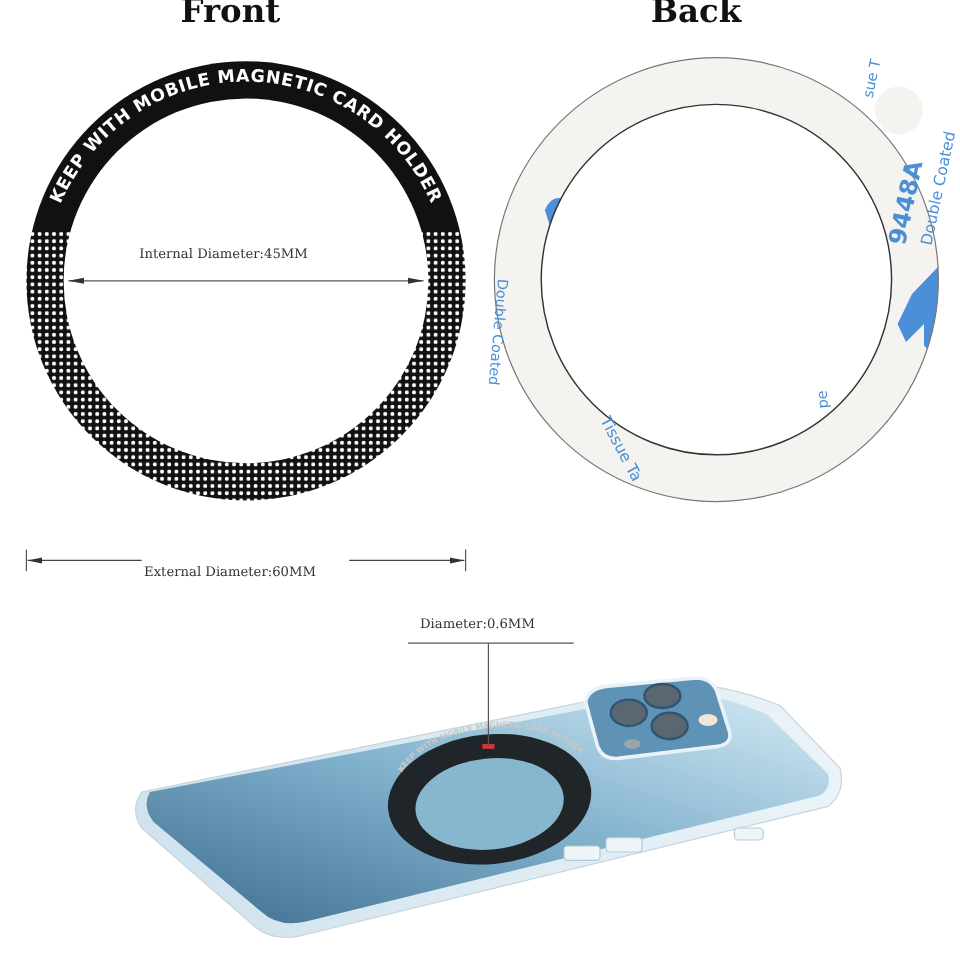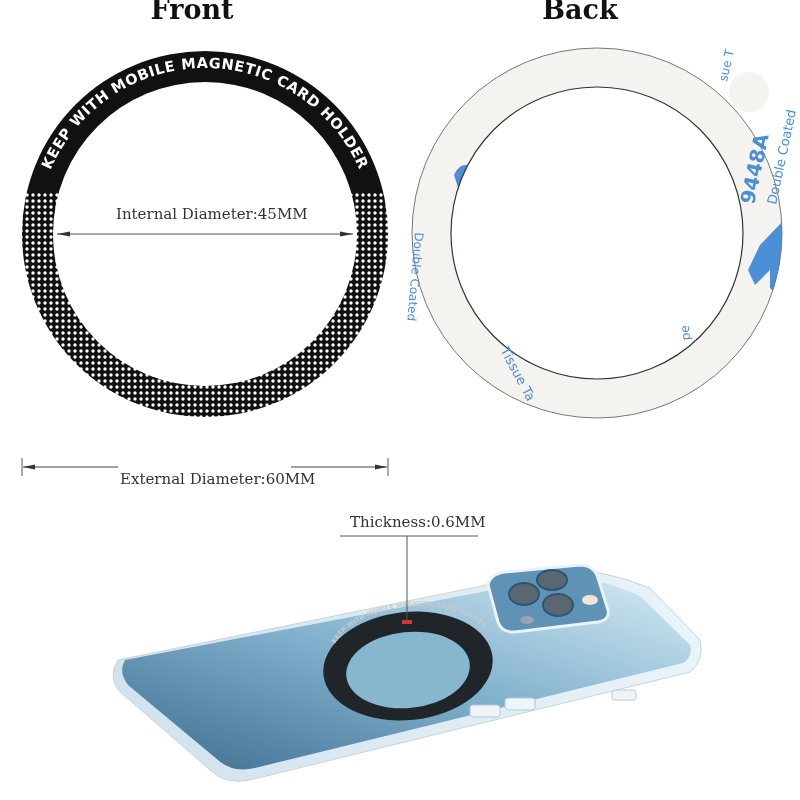--- a/index.html
+++ b/index.html
@@ -1,18 +1,18 @@
 <!DOCTYPE html>
 <html><head>
 <meta charset="utf-8">
 <style>
   html, body { margin: 0; padding: 0; background: #ffffff; }
   body { width: 800px; height: 800px; position: relative; overflow: hidden; font-family: "DejaVu Serif", serif; }
   .heading { position: absolute; top: -6px; font-family: "DejaVu Serif", serif; font-weight: bold; font-size: 27px; color: #111; text-align: center; width: 200px; }
-  .dim-label { position: absolute; font-family: "DejaVu Serif", serif; font-size: 15px; color: #333; white-space: nowrap; }
+  .dim-label { position: absolute; font-family: "DejaVu Serif", serif; font-size: 11px; color: #333; white-space: nowrap; }
   svg { position: absolute; overflow: visible; }
 </style>
 </head>
 <body>
 
 <div class="heading" style="left:92px;">Front</div>
 <div class="heading" style="left:480px;">Back</div>
 
 <svg width="800" height="800" style="left:0;top:0;">
   <defs>
@@ -118,13 +118,13 @@
     <rect x="402" y="620" width="10" height="4" fill="#e0303a"></rect>
   </g>
 
   <rect x="470" y="705" width="30" height="12" rx="3" fill="#eef5f9" stroke="#b8c8d2"></rect>
   <rect x="505" y="698" width="30" height="12" rx="3" fill="#eef5f9" stroke="#b8c8d2"></rect>
   <rect x="612" y="690" width="24" height="10" rx="3" fill="#eef5f9" stroke="#b8c8d2"></rect>
 
   <line x1="340" y1="536" x2="478" y2="536" stroke="#555" stroke-width="1"></line>
   <line x1="407" y1="536" x2="407" y2="622" stroke="#555" stroke-width="1"></line>
 </svg>
-<div class="dim-label" style="left:350px;top:513px;">Thickness:0.6MM</div>
+<div class="dim-label" style="left:350px;top:513px;">Diameter:0.6MM</div>
 
 </body></html>

